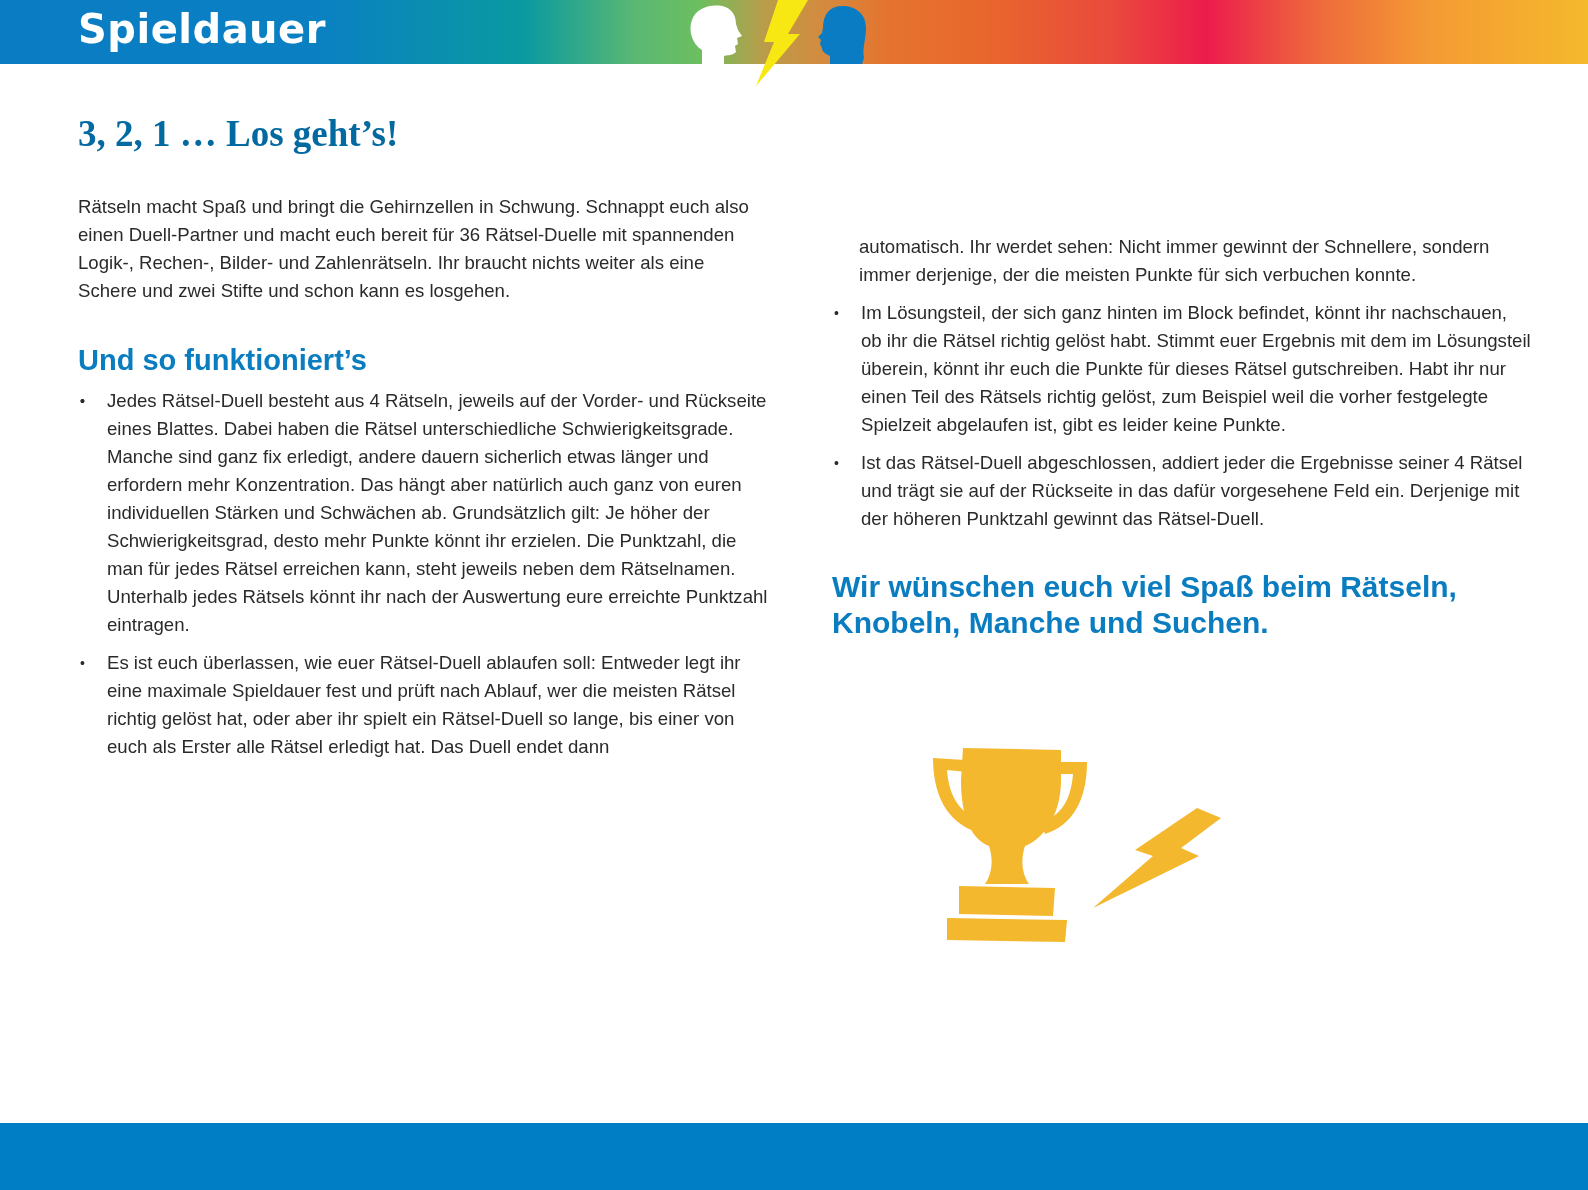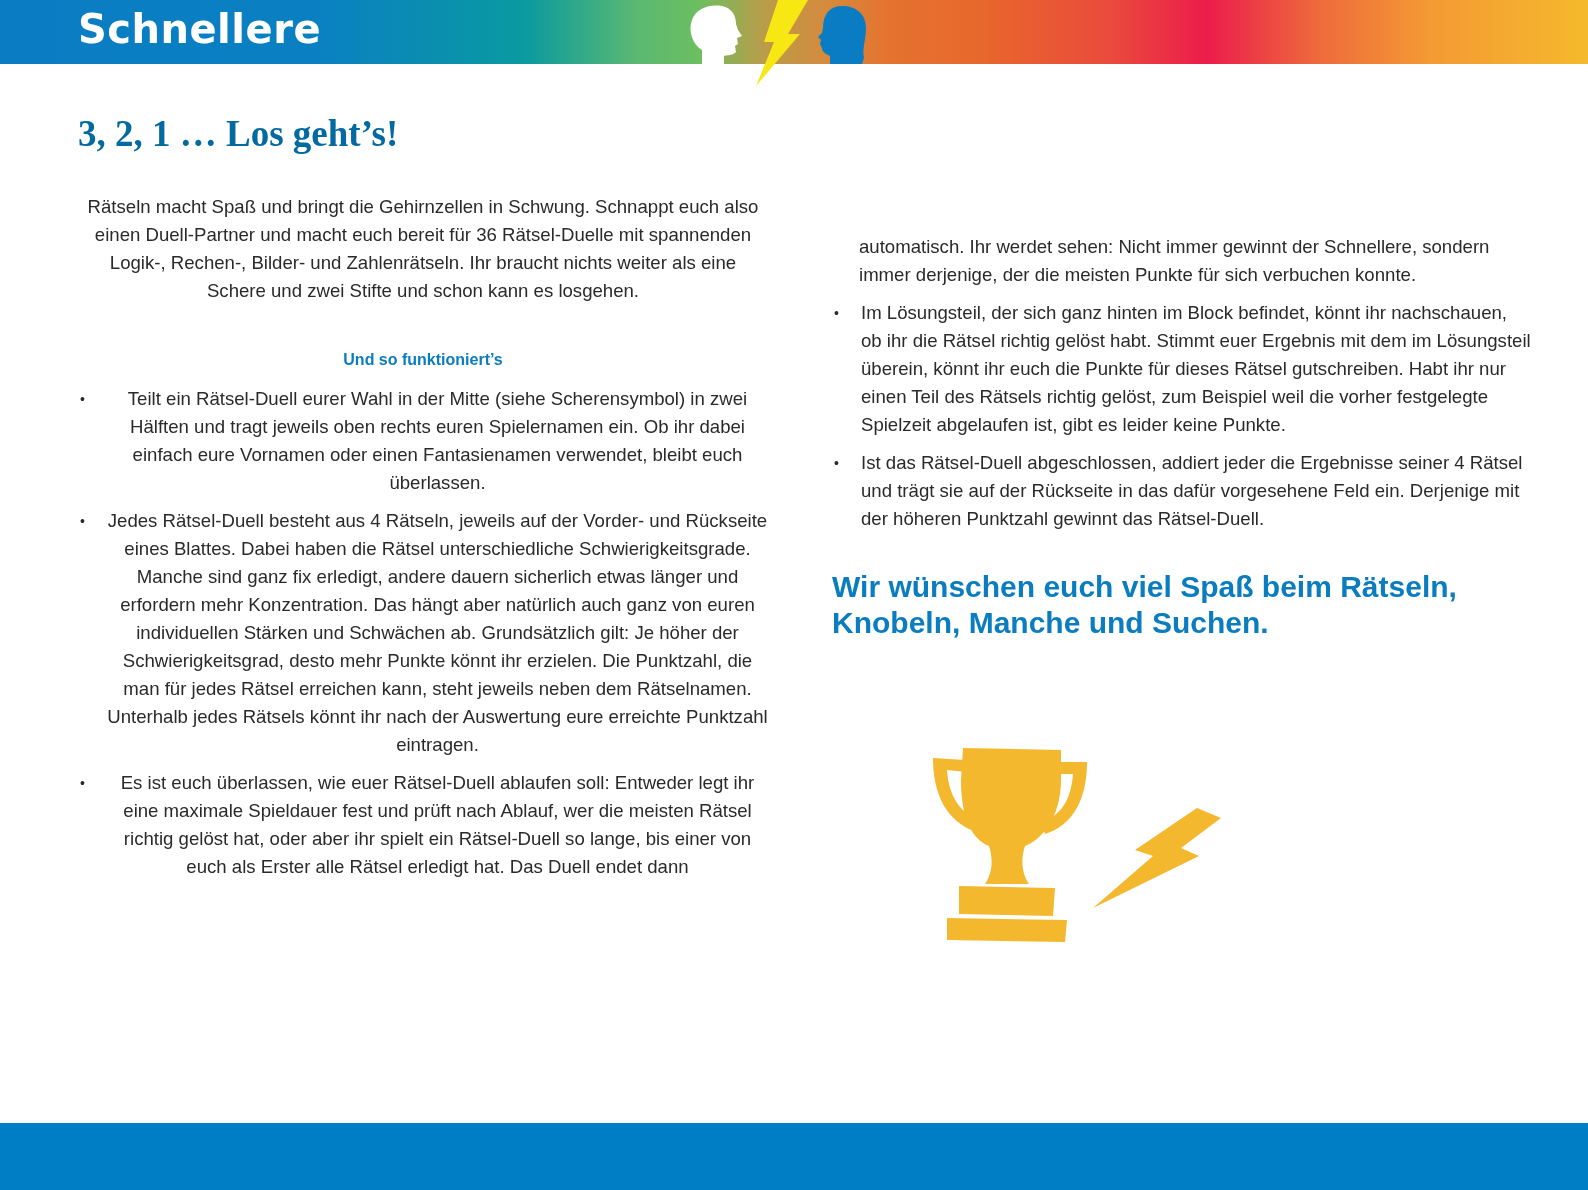--- a/index.html
+++ b/index.html
@@ -24,42 +24,42 @@
   .header-graphic { position: absolute; left: 680px; top: 0; width: 220px; height: 90px; }
   .footer-band {
     position: absolute; left: 0; top: 1123px; width: 1588px; height: 67px;
     background: #007ec5;
   }
   .page-title {
     position: absolute; left: 78px; top: 112px; margin: 0;
     font-size: 37px; font-weight: bold; color: #0369a1; font-family: Liberation Serif, serif;
   }
   .col { position: absolute; top: 193px; font-size: 18.6px; line-height: 28px; }
-  .col-left { left: 78px; width: 690px; text-align: center; }
+  .col-left { left: 78px; width: 690px; }
   .col-right { left: 832px; width: 700px; margin-top: 40px; }
   p.intro { margin: 0; }
   h2.sub {
-    margin: 38px 0 8px 0; font-size: 16px; font-weight: bold; color: #0a7cc0; line-height: 34px;
+    margin: 38px 0 8px 0; font-size: 29px; font-weight: bold; color: #0a7cc0; line-height: 34px;
   }
   ul.bullets { list-style: none; margin: 0; padding: 0; }
   ul.bullets li { position: relative; padding-left: 29px; margin-bottom: 10px; }
   ul.bullets li .bullet-dot {
     position: absolute; left: 2px; top: 0; font-size: 14px;
   }
   .cont { padding-left: 27px; margin: 0 0 10px 0; }
   h2.closing {
     margin: 36px 0 0 0; font-size: 30px; line-height: 36px; font-weight: bold; color: #0a7cc0;
   }
   .trophy-graphic { position: absolute; left: 925px; top: 740px; width: 320px; height: 210px; }
 </style>
 </head>
 <body>
 
 <div class="header-band">
-  <div class="header-title">Schnellere</div>
+  <div class="header-title">Spieldauer</div>
 </div>
 
 <svg class="header-graphic" viewBox="0 0 220 90">
   <g>
     <path d="M22 64 L22 50 C12 44 8 30 12 20 C16 8 30 4 42 6 C52 8 56 16 56 24 L58 30 L62 36 L57 38 L58 44 L55 46 L56 52 C52 56 46 55 44 56 L44 64 Z" fill="#ffffff"></path>
   </g>
   <g>
     <path d="M110 0 L128 0 L108 34 L120 34 L76 86 L94 42 L84 42 L98 0 Z" fill="#f7e712"></path>
   </g>
   <g>
@@ -70,21 +70,20 @@
 <h1 class="page-title">3, 2, 1 … Los geht’s!</h1>
 
 <div class="col col-left">
   <p class="intro">Rätseln macht Spaß und bringt die Gehirnzellen in Schwung. Schnappt euch also einen Duell-Partner und macht euch bereit für 36 Rätsel-Duelle mit spannenden Logik-, Rechen-, Bilder- und Zahlenrätseln. Ihr braucht nichts weiter als eine Schere und zwei Stifte und schon kann es losgehen.</p>
 
   <h2 class="sub">Und so funktioniert’s</h2>
 
   <ul class="bullets">
     <li>
       <span class="bullet-dot">•</span>
-      <span>Teilt ein Rätsel-Duell eurer Wahl in der Mitte (siehe Scherensymbol) in zwei Hälften und tragt jeweils oben rechts euren Spielernamen ein. Ob ihr dabei einfach eure Vornamen oder einen Fantasienamen verwendet, bleibt euch überlassen.</span>
     </li>
     <li>
       <span class="bullet-dot">•</span>
       <span>Jedes Rätsel-Duell besteht aus 4 Rätseln, jeweils auf der Vorder- und Rückseite eines Blattes. Dabei haben die Rätsel unterschiedliche Schwierigkeitsgrade. Manche sind ganz fix erledigt, andere dauern sicherlich etwas länger und erfordern mehr Konzentration. Das hängt aber natürlich auch ganz von euren individuellen Stärken und Schwächen ab. Grundsätzlich gilt: Je höher der Schwierigkeitsgrad, desto mehr Punkte könnt ihr erzielen. Die Punktzahl, die man für jedes Rätsel erreichen kann, steht jeweils neben dem Rätselnamen. Unterhalb jedes Rätsels könnt ihr nach der Auswertung eure erreichte Punktzahl eintragen.</span>
     </li>
     <li>
       <span class="bullet-dot">•</span>
       <span>Es ist euch überlassen, wie euer Rätsel-Duell ablaufen soll: Entweder legt ihr eine maximale Spieldauer fest und prüft nach Ablauf, wer die meisten Rätsel richtig gelöst hat, oder aber ihr spielt ein Rätsel-Duell so lange, bis einer von euch als Erster alle Rätsel erledigt hat. Das Duell endet dann</span>
     </li>
   </ul>

